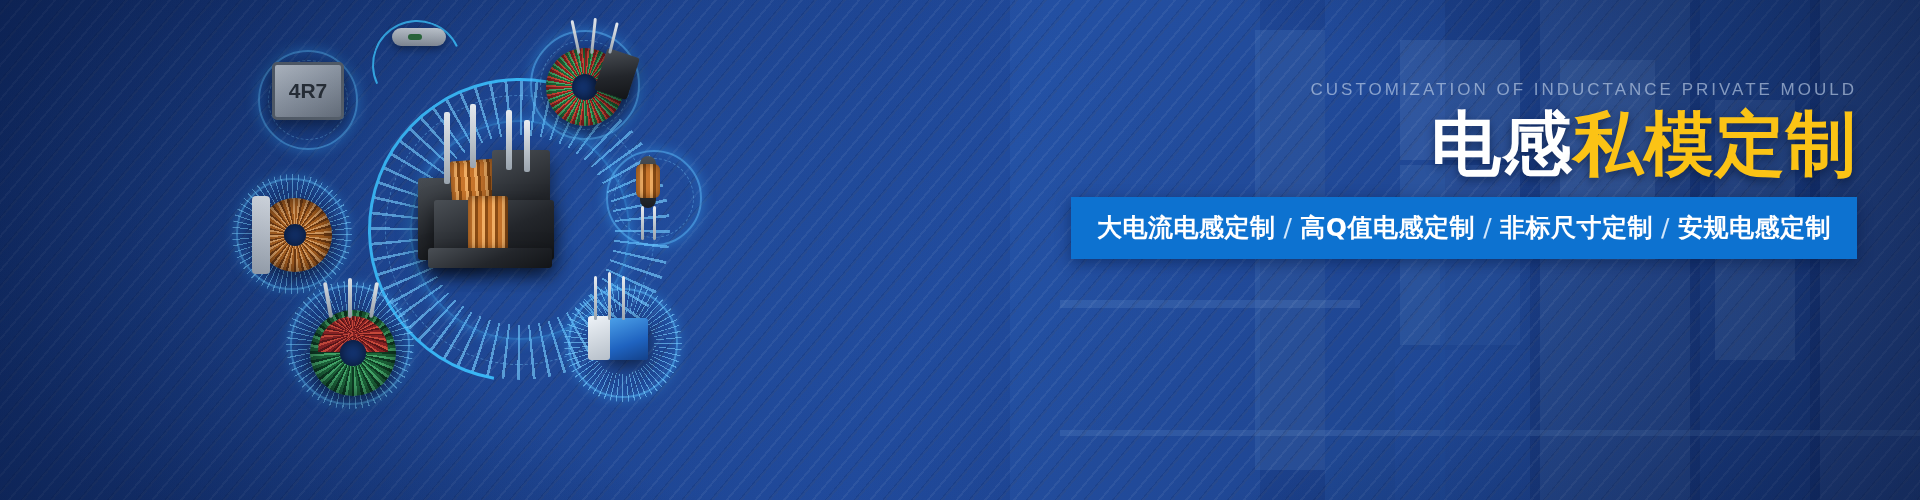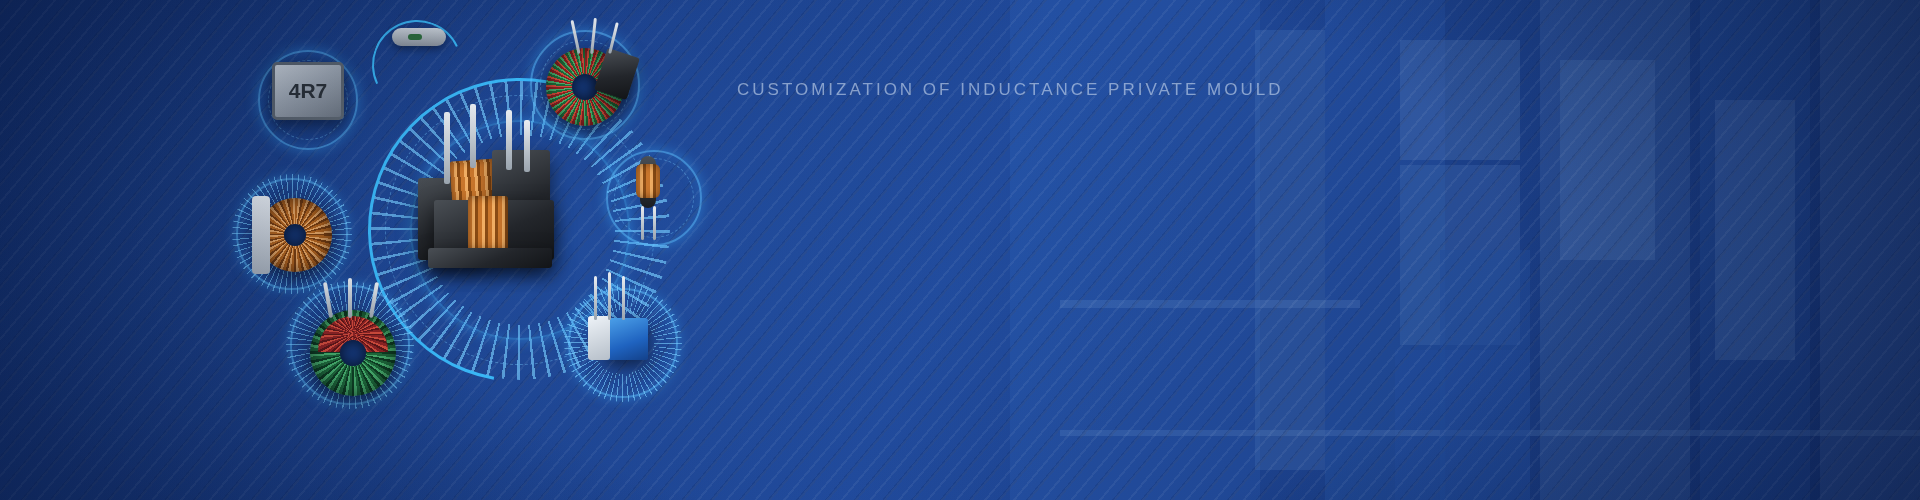--- a/index.html
+++ b/index.html
@@ -122,21 +122,21 @@
     box-shadow:inset 0 0 10px rgba(0,0,0,.45);
   }
   .lead{ background:linear-gradient(180deg,#e8edf2,#9aa4ae); border-radius:2px; }
   .blue-box{
     background:linear-gradient(160deg,#4da2ea 0%,#1f63c0 60%,#13418a 100%);
     border-radius:3px;
     box-shadow:0 6px 16px rgba(0,0,0,.5);
   }
 
   
-  .copy{ position:absolute; left:737px; top:80px; width:1120px; }
+  .copy{ position:absolute; left:737px; top:80px; width:1120px;text-align:right; }
 
   .eyebrow{
     font-size:17px;
     letter-spacing:3.0px;
     color:rgba(198,214,238,.62);
     font-family:"Liberation Sans",sans-serif;
     white-space:nowrap;
   }
 
   .title{
@@ -274,17 +274,19 @@
     <div class="comp lead" style="left:608px;top:272px;width:3px;height:48px;"></div>
     <div class="comp lead" style="left:622px;top:276px;width:3px;height:44px;"></div>
   </div>
 
   <div class="vig"></div>
 
   <div class="copy">
 
     <div class="eyebrow">CUSTOMIZATION OF INDUCTANCE PRIVATE MOULD</div>
 
-
+    <div class="title"><span class="w">电感</span><span class="g">私模定制</span></div>
+
+    <div class="pill"><span>大电流电感定制</span><span class="sep">/</span><span>高Q值电感定制</span><span class="sep">/</span><span>非标尺寸定制</span><span class="sep">/</span><span>安规电感定制</span></div>
 
   </div>
 
 </div>
 
 </body></html>

